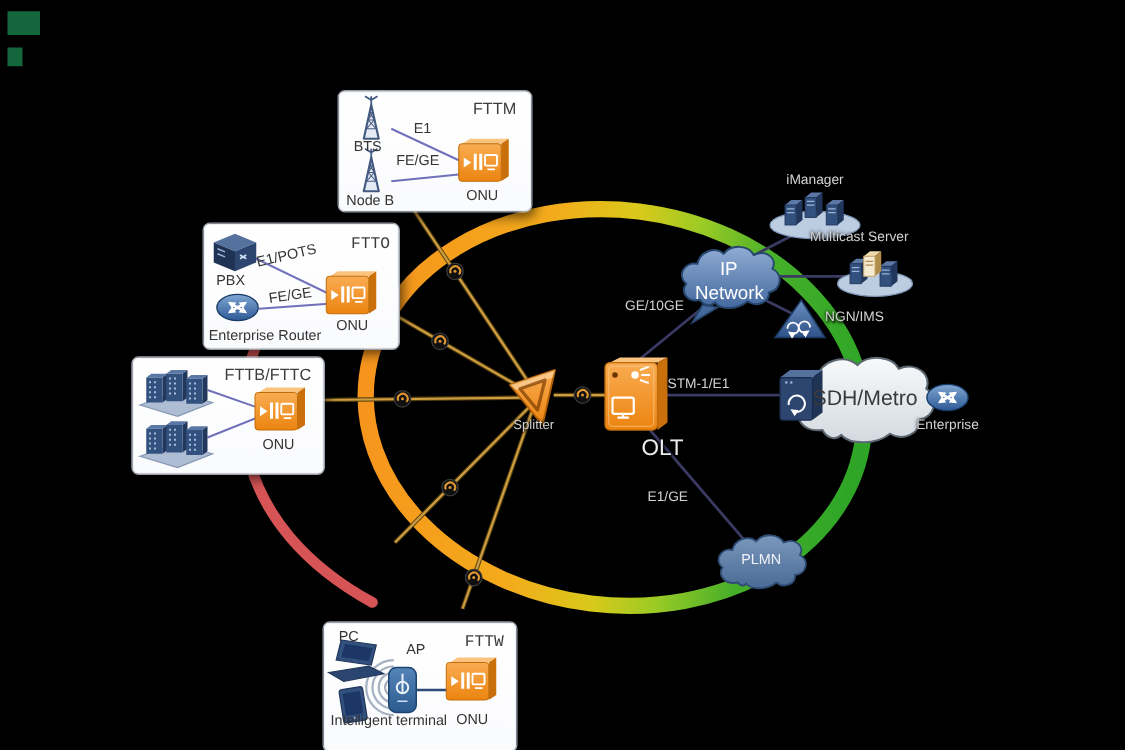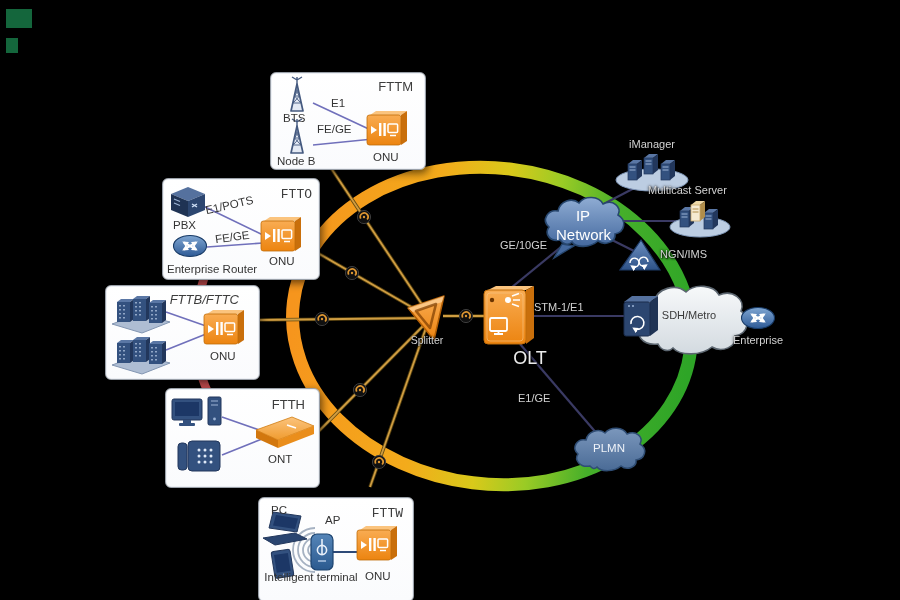--- a/index.html
+++ b/index.html
@@ -310,21 +310,21 @@
   <div class="lbl dk ctr" style="left:504px;top:348px;width:52px;font-size:18px;color:#ececec;">OLT</div>
   <div class="lbl dk" style="left:500px;top:239px;">GE/10GE</div>
   <div class="lbl dk" style="left:534px;top:301px;">STM-1/E1</div>
   <div class="lbl dk" style="left:518px;top:392px;">E1/GE</div>
   <div class="lbl dk ctr" style="left:608px;top:138px;width:88px;">iManager</div>
   <div class="lbl dk" style="left:648px;top:184px;">Multicast Server</div>
   <div class="lbl dk" style="left:660px;top:248px;">NGN/IMS</div>
   <div class="lbl dk ctr" style="left:726px;top:334px;width:64px;">Enterprise</div>
 
   <div class="lbl ctr wrap2" style="left:556px;top:207px;width:54px;font-size:15px;color:#fff;">IP Network</div>
-  <div class="lbl ctr" style="left:650px;top:309px;width:78px;font-size:11px;color:#3a3a3a;">SDH/Metro</div>
+  <div class="lbl ctr" style="left:650px;top:309px;width:78px;font-size:17px;color:#3a3a3a;">SDH/Metro</div>
   <div class="lbl ctr" style="left:584px;top:442px;width:50px;font-size:11.5px;color:#eef2f8;">PLMN</div>
 
   <div class="panel" style="left:270px;top:72px;width:154px;height:96px;">
     <svg width="154" height="96" viewBox="0 0 154 96">
       <path d="M42,30 L102,58 M42,72 L102,66" stroke="#7070BB" stroke-width="1.6" fill="none"></path>
       <use href="#tower-shape" transform="translate(12,4)"></use>
       <use href="#tower-shape" transform="translate(12,46)"></use>
       <use href="#onu-shape" transform="translate(96,38)"></use>
     </svg>
     <div class="lbl bx-t" style="right:12px;top:6px;">FTTM</div>
@@ -350,34 +350,24 @@
     <div class="lbl bx-l" style="left:106px;top:76px;">ONU</div>
   </div>
 
   <div class="panel" style="left:105px;top:285px;width:153px;height:93px;">
     <svg width="153" height="93" viewBox="0 0 153 93">
       <path d="M60,26 L100,40 M60,64 L100,48" stroke="#7070BB" stroke-width="1.6" fill="none"></path>
       <use href="#buildings-shape" transform="translate(6,4)"></use>
       <use href="#buildings-shape" transform="translate(6,45)"></use>
       <use href="#onu-shape" transform="translate(98,24)"></use>
     </svg>
-    <div class="lbl bx-t" style="right:20px;top:6px;font-style:italic;">FTTB/FTTC</div>
+    <div class="lbl bx-t" style="right:10px;top:6px;">FTTB/FTTC</div>
     <div class="lbl bx-l" style="left:104px;top:64px;">ONU</div>
   </div>
 
-  <div class="panel" style="left:165px;top:388px;width:153px;height:98px;">
-    <svg width="153" height="98" viewBox="0 0 153 98">
-      <path d="M56,28 L96,42 M56,66 L96,50" stroke="#7070BB" stroke-width="1.6" fill="none"></path>
-      <use href="#pc-shape" transform="translate(6,8)"></use>
-      <use href="#phone-shape" transform="translate(12,50)"></use>
-      <use href="#ont-shape" transform="translate(90,28)"></use>
-    </svg>
-    <div class="lbl bx-t" style="right:14px;top:8px;">FTTH</div>
-    <div class="lbl bx-l" style="left:102px;top:64px;">ONT</div>
-  </div>
 
   <div class="panel" style="left:258px;top:497px;width:154px;height:103px;">
     <svg width="154" height="103" viewBox="0 0 154 103">
       <path d="M74,54 L100,54" stroke="#2E4A78" stroke-width="2" fill="none"></path>
       <path d="M56,45 A7,7 0 0 0 56,59 M56,40 A12,12 0 0 0 56,64 M56,35 A17,17 0 0 0 56,69 M56,30 A22,22 0 0 0 56,74" stroke="#A6B2C2" stroke-width="1.8" fill="none"></path>
       <use href="#laptop-shape" transform="translate(4,14)"></use>
       <use href="#tablet-shape" transform="translate(12,54)"></use>
       <use href="#ap-shape" transform="translate(52,36)"></use>
       <use href="#onu-shape" transform="translate(98,28)"></use>
     </svg>

